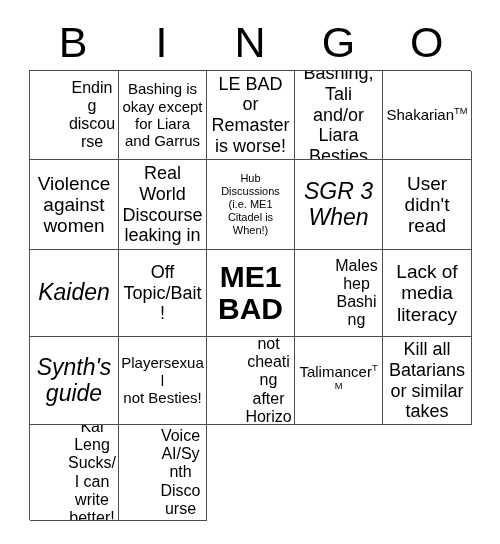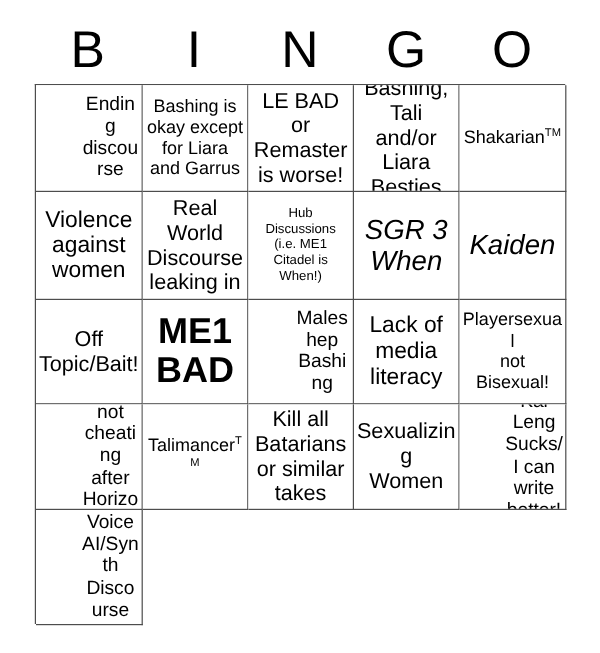--- a/index.html
+++ b/index.html
@@ -148,20 +148,25 @@
 Discussions
 (i.e. ME1
 Citadel is
 When!)</span>
       </div>
     <div class="cell fs-xl">
         <span class="cell-text">SGR 3
 When</span>
       </div>
 
+    <div class="cell fs-l">
+        <span class="cell-text">User
+didn't
+read</span>
+      </div>
     <div class="cell fs-xl">
         <span class="cell-text">Kaiden</span>
       </div>
     <div class="cell fs-s">
         <span class="cell-text">Off
 Topic/Bait!</span>
       </div>
     <div class="cell fs-xxl">
         <span class="cell-text">ME1
 BAD</span>
@@ -169,44 +174,44 @@
     <div class="cell fs-m">
         <span class="cell-text">Maleshep
 Bashing</span>
       </div>
 
     <div class="cell fs-l">
         <span class="cell-text">Lack of
 media
 literacy</span>
       </div>
+    <div class="cell fs-xl">
+        <span class="cell-text">Synth's
+guide</span>
+      </div>
     <div class="cell fs-xs">
         <span class="cell-text">Playersexual
-not Bisexual!</span>
+not Besties!</span>
       </div>
     <div class="cell fs-m">
         <span class="cell-text">"It's not
 cheating
 after
 Horizon!"</span>
       </div>
     <div class="cell fs-xs">
         <span class="cell-text">Talimancer<sup class="tm">TM</sup></span>
       </div>
 
     <div class="cell fs-s">
         <span class="cell-text">Kill all
 Batarians
 or similar
 takes</span>
       </div>
-    <div class="cell fs-s">
-        <span class="cell-text">Sexualizing
-Women</span>
-      </div>
     <div class="cell fs-m">
         <span class="cell-text">Kai Leng
 Sucks/
 I can write
 better!</span>
       </div>
     <div class="cell fs-m">
         <span class="cell-text">Voice
 AI/Synth
 Discourse</span>

